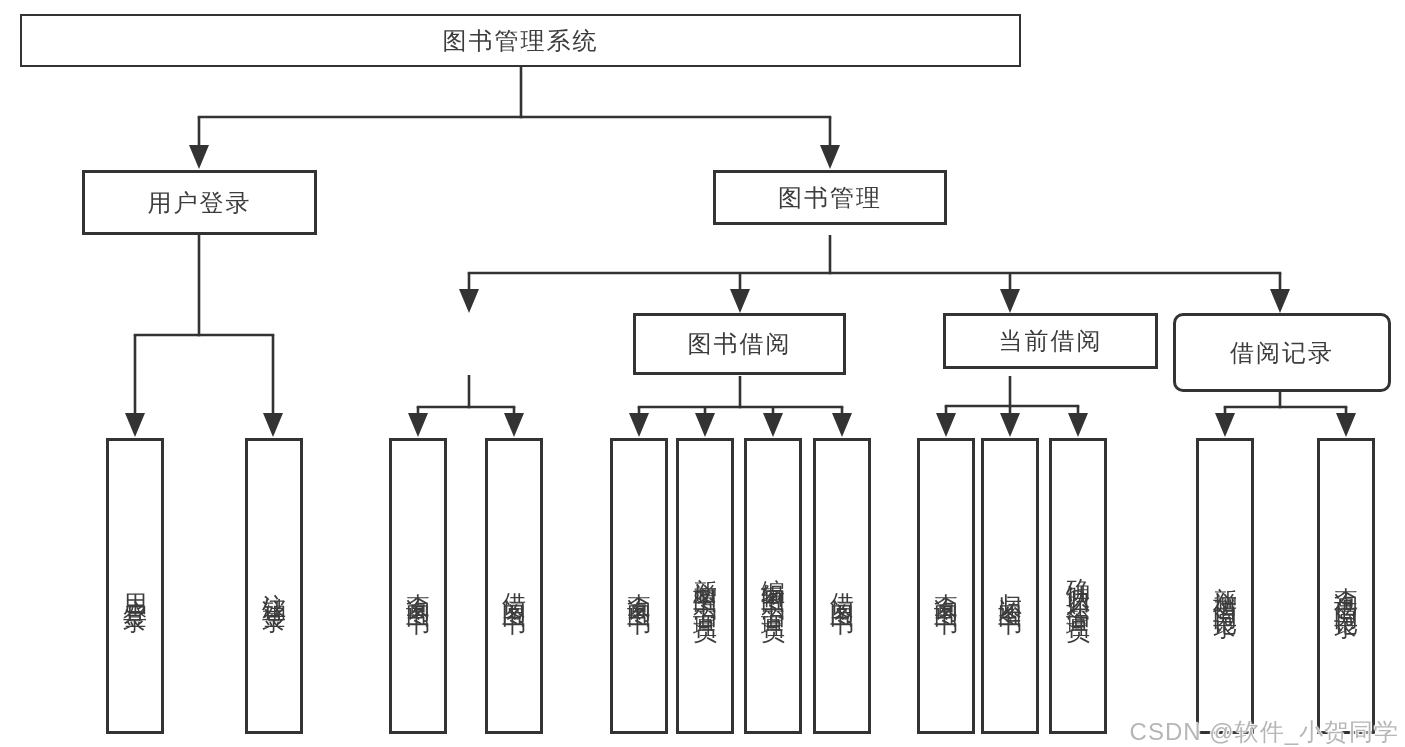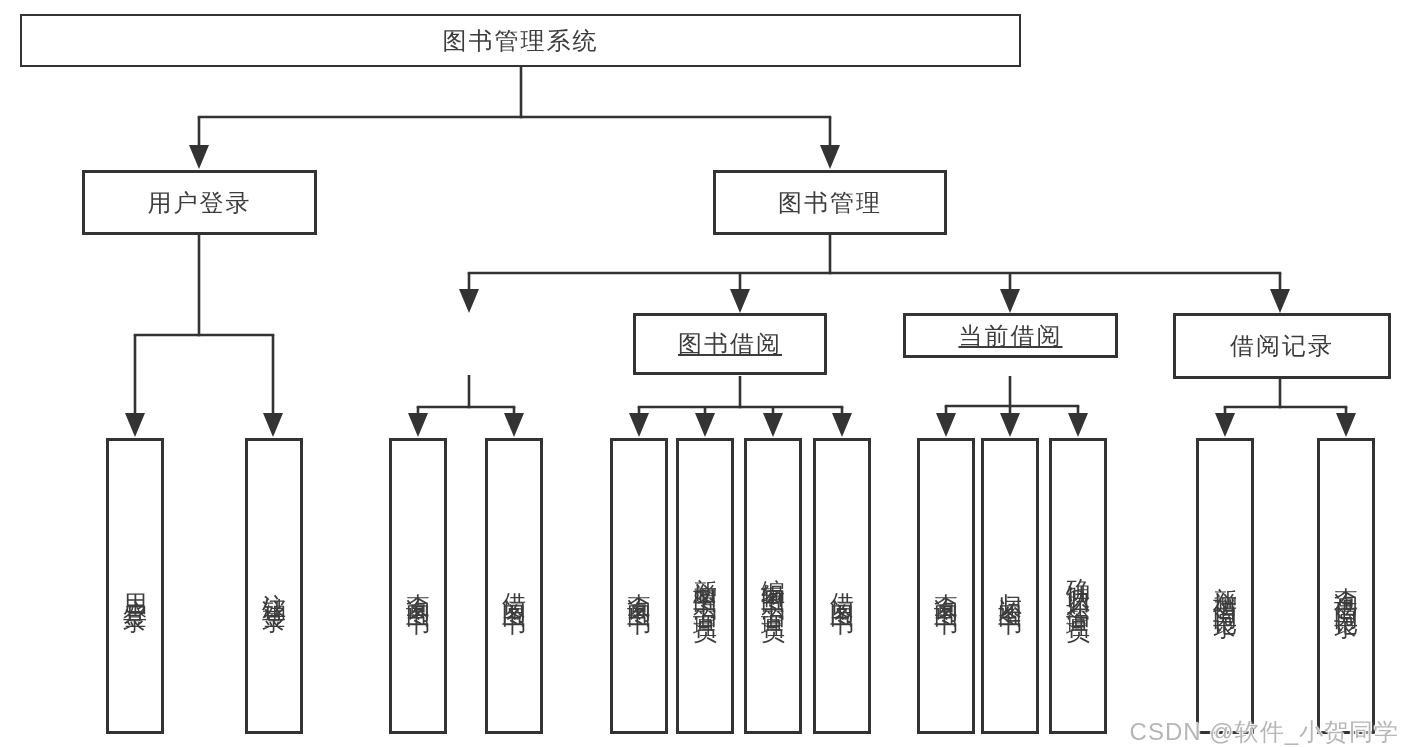--- a/index.html
+++ b/index.html
@@ -150,25 +150,25 @@
       <line x1="1225" y1="407" x2="1225" y2="418"></line>
       <polygon points="1215,413 1235,413 1225,437"></polygon>
       <line x1="1346" y1="407" x2="1346" y2="418"></line>
       <polygon points="1336,413 1356,413 1346,437"></polygon>
     </g>
   </svg>
 
   <div class="box h-label root-box" style="left:20px; top:14px; width:1001px; height:53px;">图书管理系统</div>
 
   <div class="box h-label" style="left:82px; top:170px; width:235px; height:65px;">用户登录</div>
-  <div class="box h-label" style="left:713px; top:170px; width:234px; height:65px;">图书管理</div>
+  <div class="box h-label" style="left:713px; top:170px; width:234px; height:55px;">图书管理</div>
 
-  <div class="box h-label" style="left:633px; top:313px; width:194px; height:62px;text-decoration:underline;">图书借阅</div>
-  <div class="box h-label" style="left:903px; top:313px; width:215px; height:45px;text-decoration:underline;">当前借阅</div>
-  <div class="box h-label" style="left:1173px; top:313px; width:218px; height:66px;">借阅记录</div>
+  <div class="box h-label" style="left:633px; top:313px; width:213px; height:62px;">图书借阅</div>
+  <div class="box h-label" style="left:943px; top:313px; width:215px; height:56px;">当前借阅</div>
+  <div class="box h-label" style="left:1173px; top:313px; width:218px; height:79px;border-radius:10px;">借阅记录</div>
 
   <div class="box leaf" style="left:106px;">用户登录</div>
   <div class="box leaf" style="left:245px;">注销登录</div>
 
   <div class="box leaf" style="left:389px;">查询图书</div>
   <div class="box leaf" style="left:485px;">借阅图书</div>
 
   <div class="box leaf" style="left:610px;">查询图书</div>
   <div class="box leaf" style="left:676px;">新增图书（管理员）</div>
   <div class="box leaf" style="left:744px;">编辑图书（管理员）</div>

